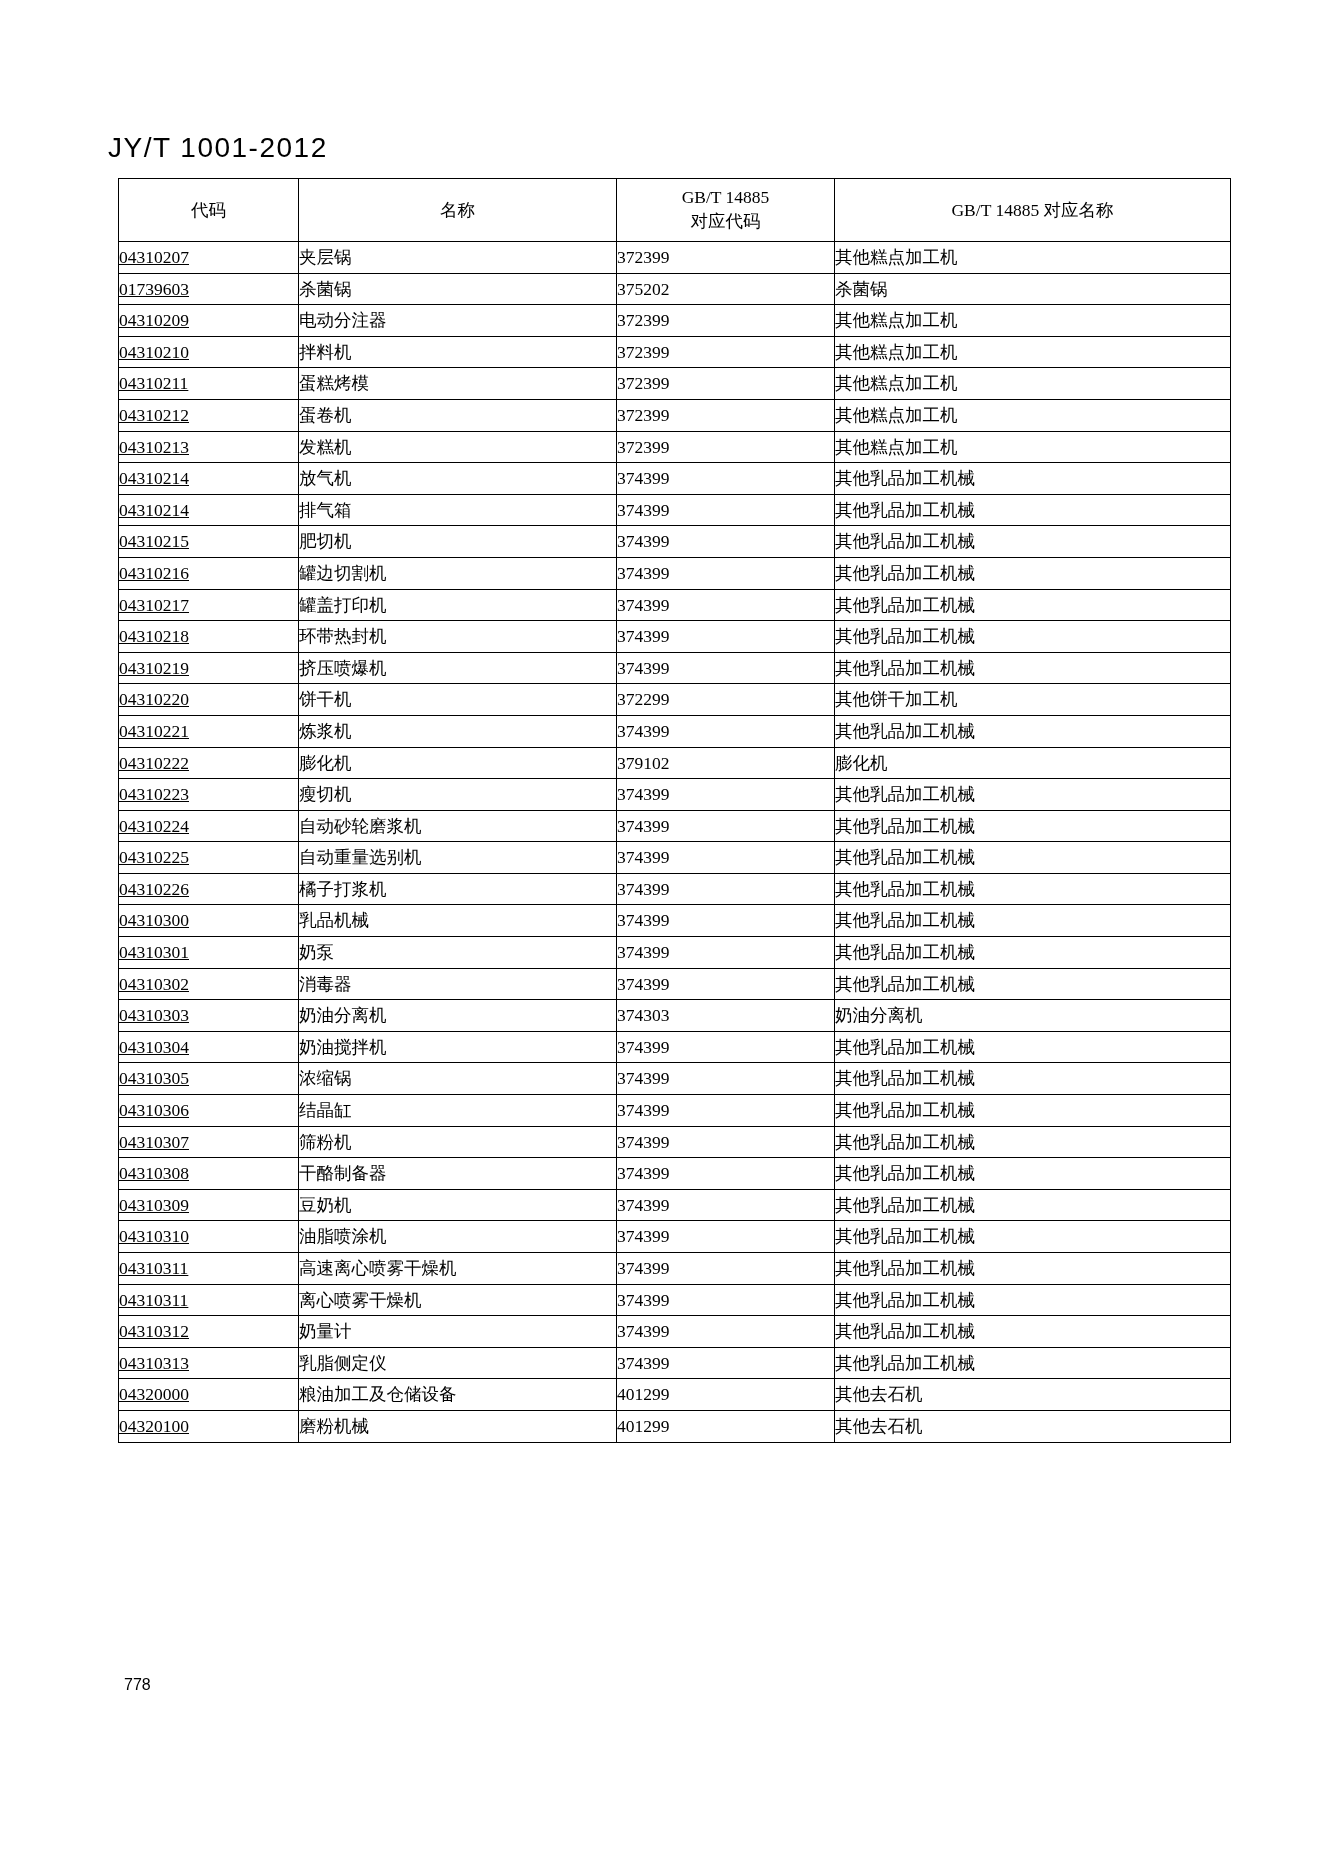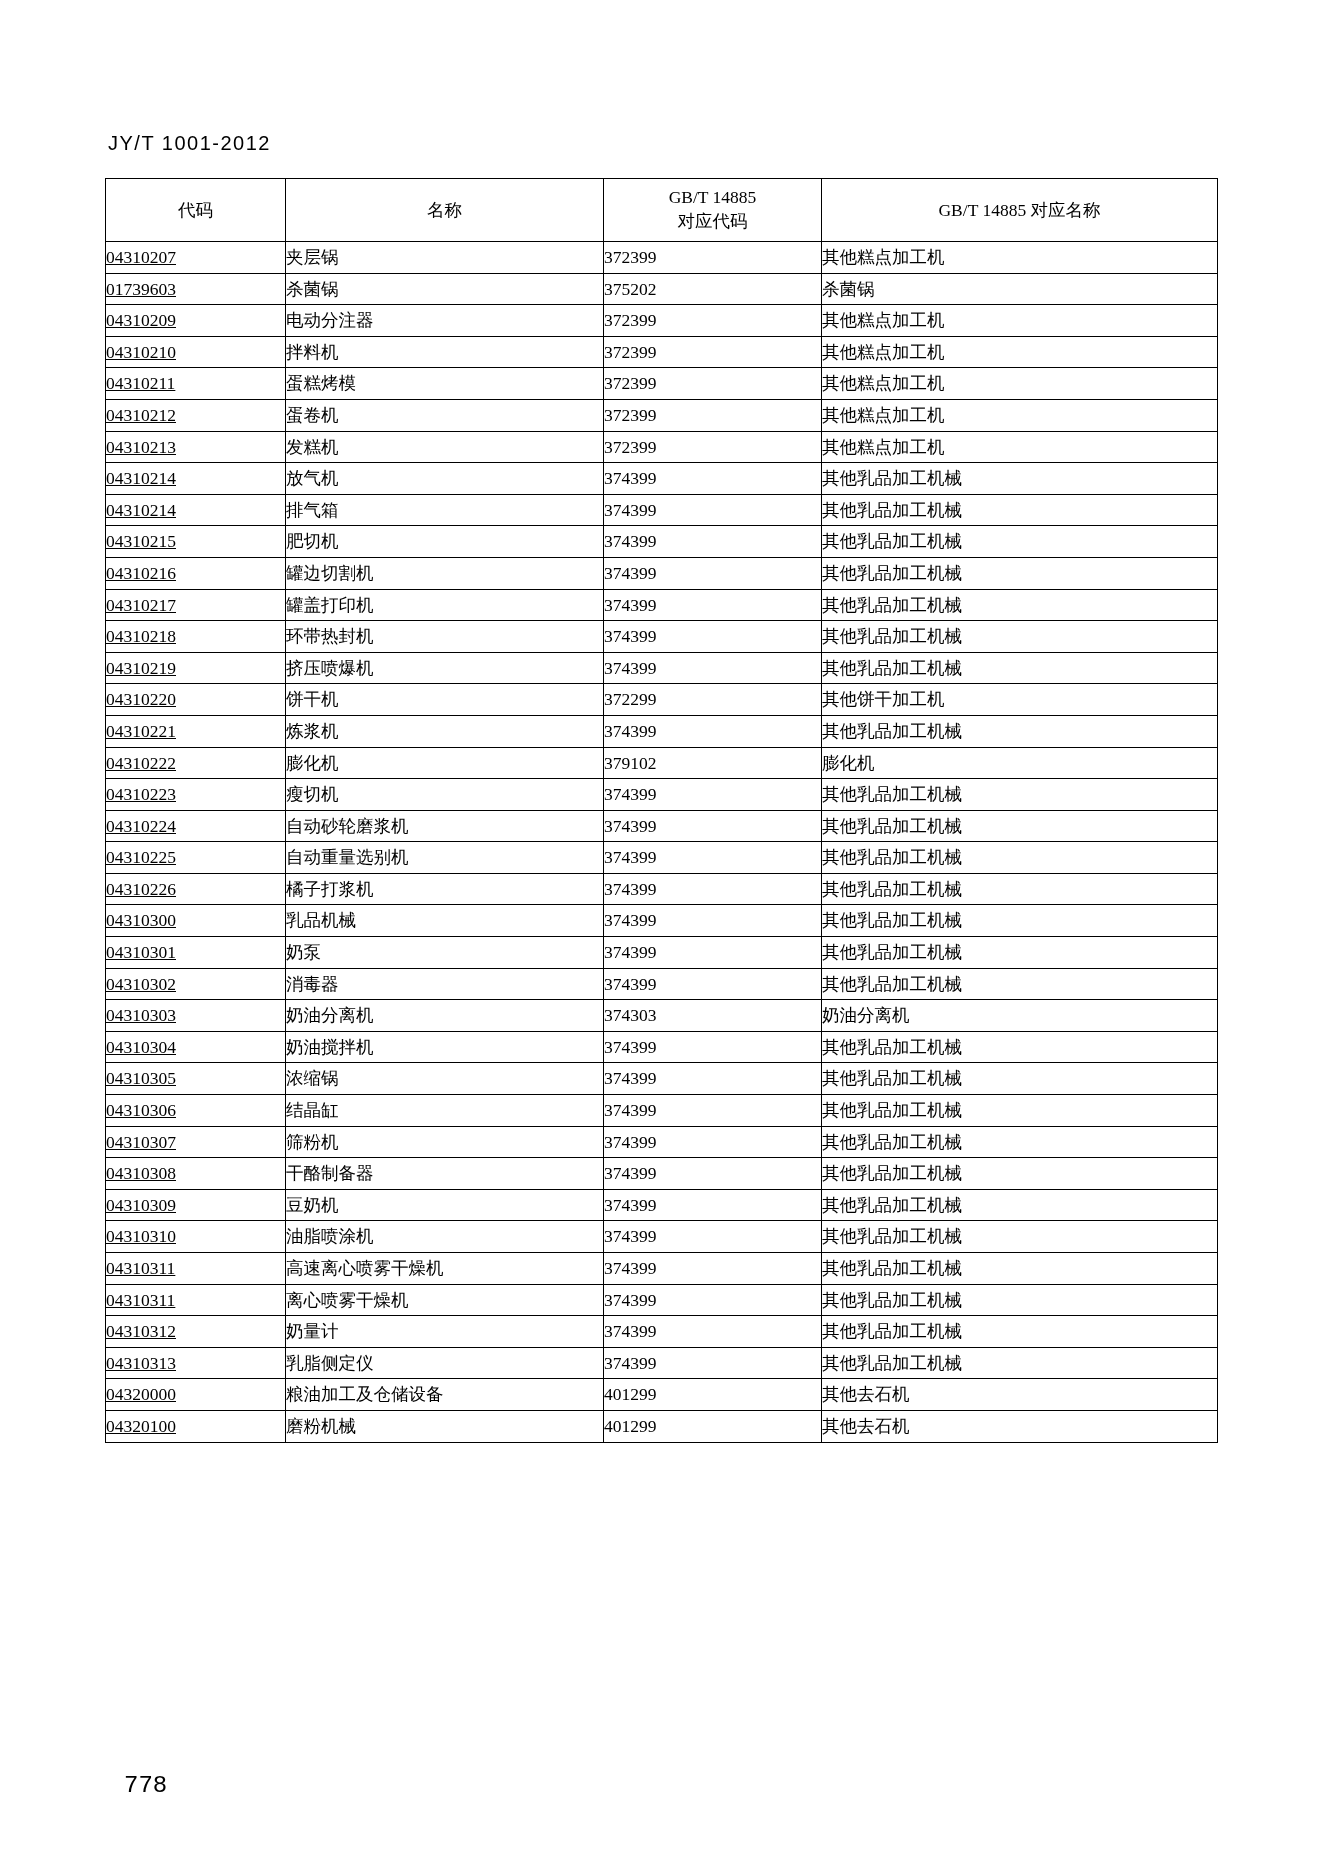--- a/index.html
+++ b/index.html
@@ -18,29 +18,29 @@
     position: relative;
     width: 1323px;
     height: 1871px;
     box-sizing: border-box;
   }
   .header-title {
     position: absolute;
     top: 132px;
     left: 108px;
     font-family: "Liberation Sans", sans-serif;
-    font-size: 20px;
+    font-size: 28px;
     letter-spacing: 1.5px;
     font-weight: normal;
     text-align: center;
   }
   .table-wrap {
     position: absolute;
     top: 178px;
-    left: 105px;
+    left: 118px;
     width: 1112px;
   }
   table.code-table {
     border-collapse: collapse;
     width: 1112px;
     table-layout: fixed;
   }
   table.code-table td, table.code-table th {
     border: 1px solid #000000;
     padding: 0;
@@ -66,23 +66,23 @@
   .col-gbname { width: 396px; }
 
   td.c-code { padding-left: 9px; text-decoration: underline; }
   td.c-name { padding-left: 18px; }
   td.c-gbcode { padding-left: 9px; }
   td.c-gbname { padding-left: 16px; }
 
   .page-number {
     position: absolute;
     left: 124px;
-    top: 1772px;
-    font-family: Liberation Mono, monospace;
-    font-size: 24px;
+    top: 1676px;
+    font-family: Liberation Sans, sans-serif;
+    font-size: 16px;
   }
 </style>
 </head>
 <body>
 
 <div class="page">
 
   <div class="header-title">JY/T 1001-2012</div>
 
   <div class="table-wrap">

